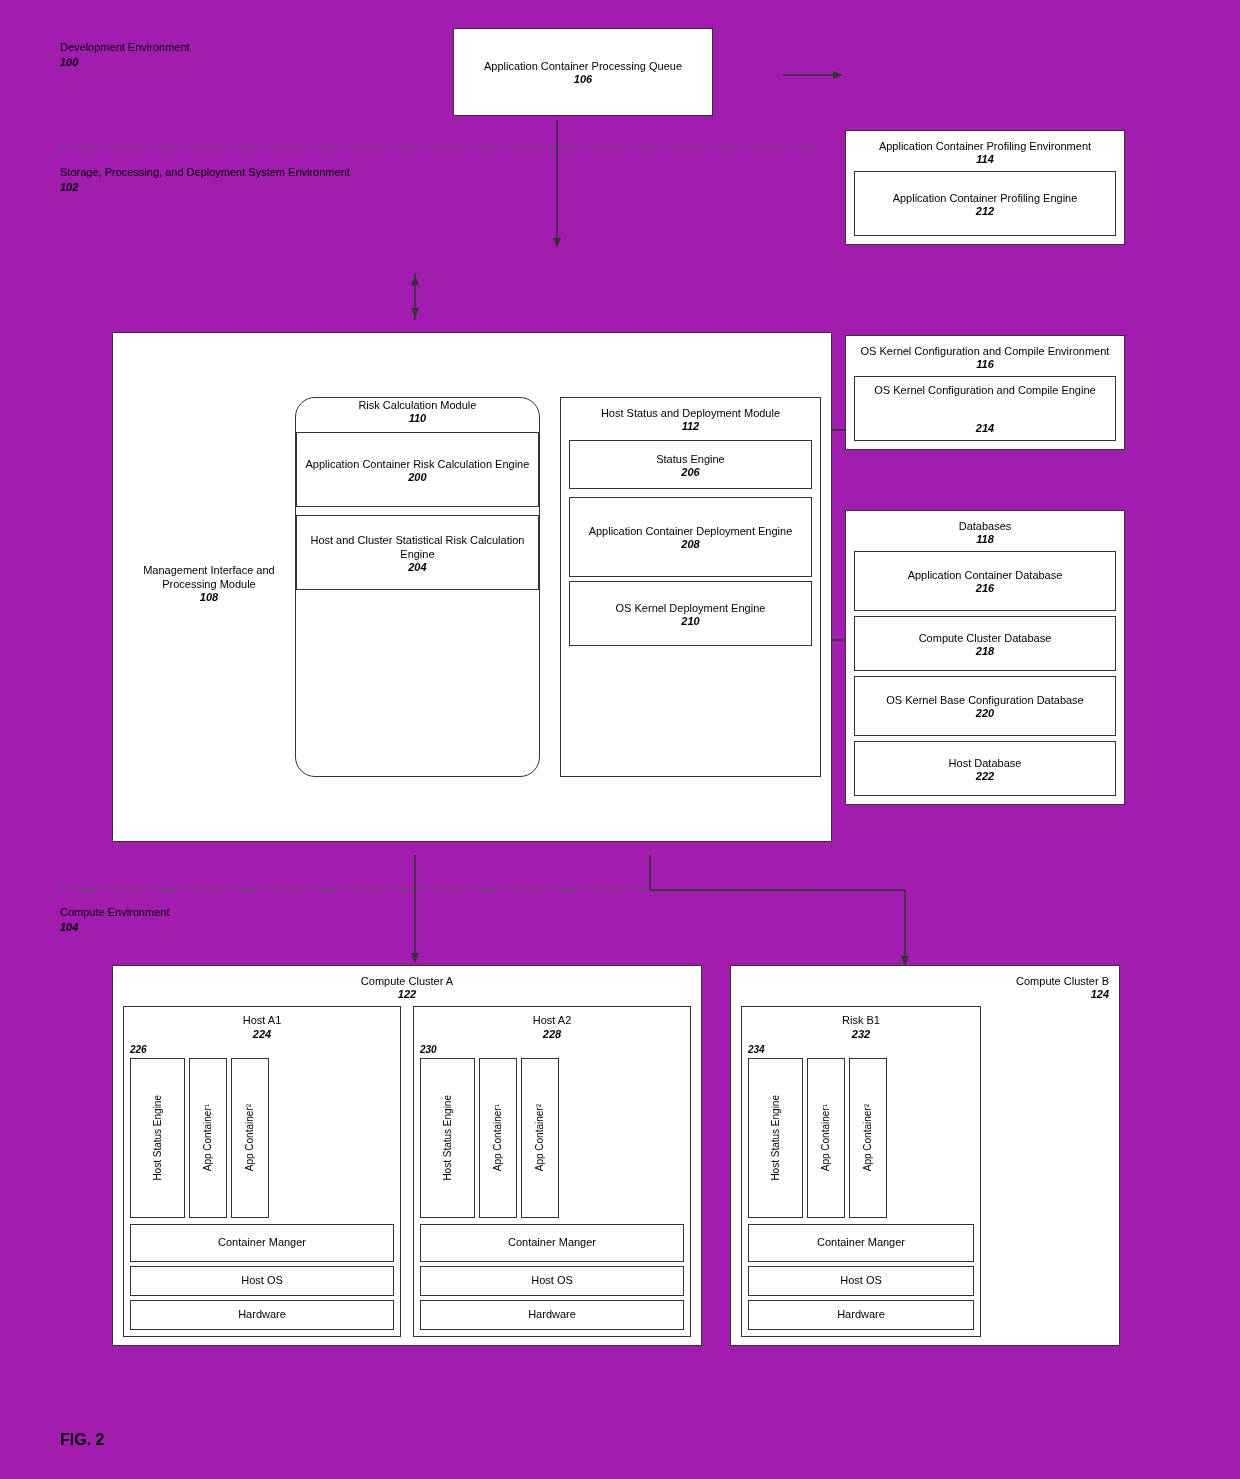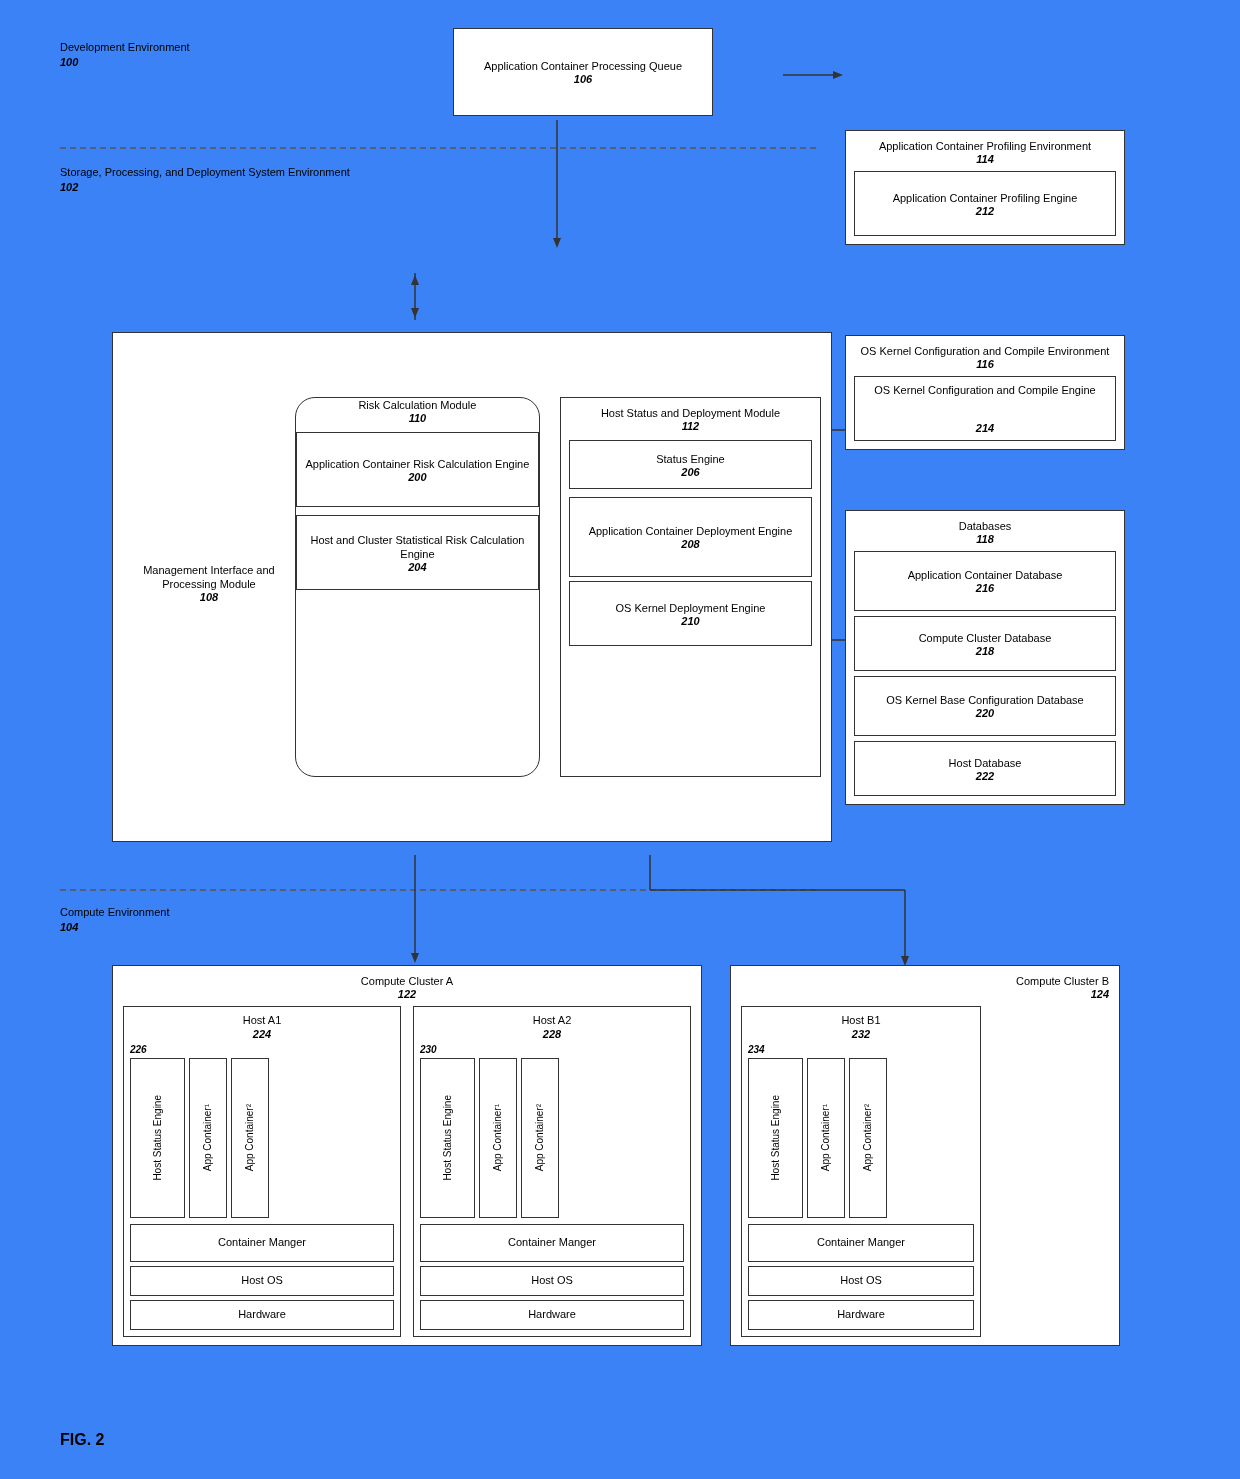--- a/index.html
+++ b/index.html
@@ -9,21 +9,21 @@
       font-size: 11px;
       width: 1240px;
       min-height: 1479px;
       position: relative;
       overflow: hidden;
     }
     .diagram-container {
       position: relative;
       width: 1240px;
       height: 1479px;
-      background: #3b82f6;
+      background: #a21caf;
     }
     .box {
       position: absolute;
       border: 1.5px solid #333;
       background: #fff;
       text-align: center;
       display: flex;
       flex-direction: column;
       align-items: center;
       justify-content: center;
@@ -300,21 +300,21 @@
   </div>
 
   <div class="outer-box" style="position:absolute; left:730px; top:965px; width:390px; padding:8px 10px;">
     <div style="text-align:right; margin-bottom:6px;">
       <div class="box-label">Compute Cluster B</div>
       <div class="box-num">124</div>
     </div>
 
     <div class="outer-box" style="position:relative; padding:6px; width:240px;">
       <div style="text-align:center; margin-bottom:4px;">
-        <div class="box-label">Host B1</div>
+        <div class="box-label">Risk B1</div>
         <div class="box-num">232</div>
       </div>
       <div style="font-style:italic; font-weight:bold; font-size:10px; margin-bottom:3px;">234</div>
       <div style="display:flex; gap:4px; margin-bottom:6px; height:160px;">
         <div class="box" style="position:relative; width:55px; height:100%; border:1.5px solid #333; padding:2px;">
           <div class="rotated-text">Host Status Engine</div>
         </div>
         <div class="box" style="position:relative; width:38px; height:100%; border:1.5px solid #333; padding:2px;">
           <div class="rotated-text">App Container¹</div>
         </div>

